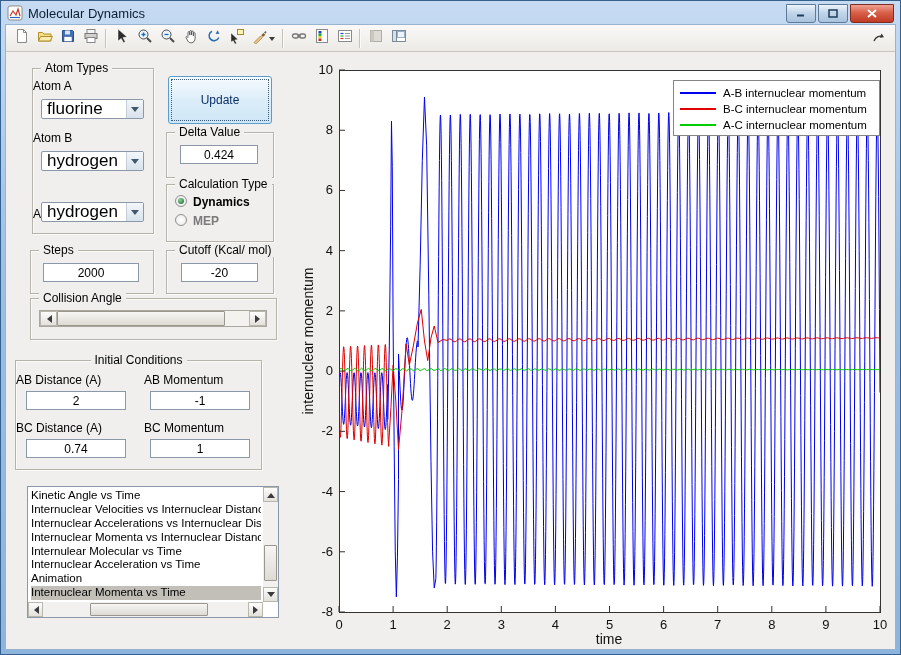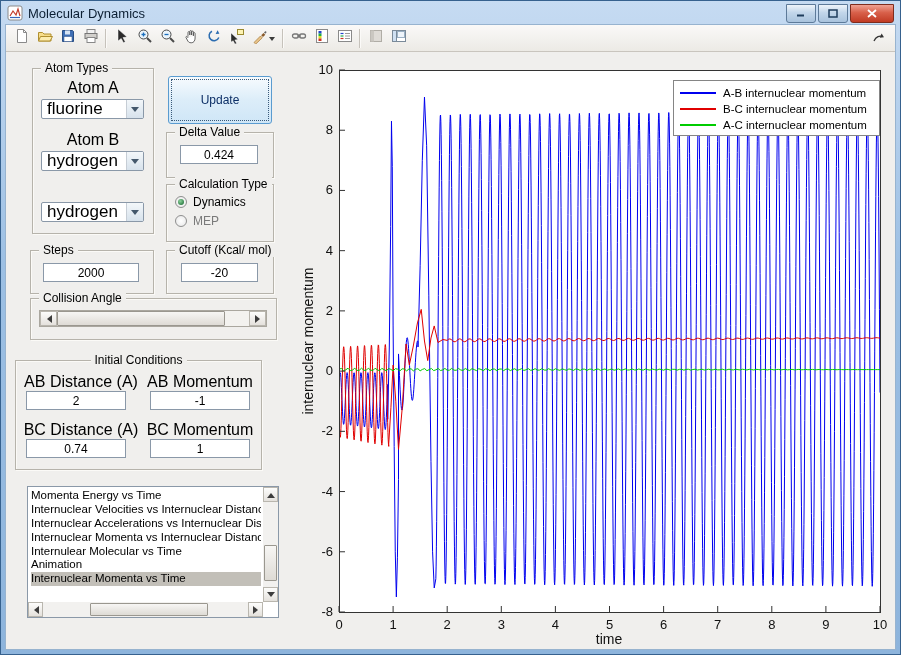--- a/index.html
+++ b/index.html
@@ -18,32 +18,32 @@
   .toolbar{position:absolute;left:0;top:0;right:0;height:26px;background:linear-gradient(#faf9f8,#eceae5);
     border-bottom:1px solid #c9c5be;display:flex;align-items:center;padding-left:4px;}
   .tbtn{width:23px;height:22px;display:flex;align-items:center;justify-content:center;border-radius:2px;}
   .tbtn.wide{width:31px;}
   .tsep{width:0;height:19px;border-left:1px solid #c6c2bb;border-right:1px solid #fbfaf8;margin:0 3px;}
   .caret-dn{width:0;height:0;border:3px solid transparent;border-top:4px solid #3c3c3c;margin:5px 0 0 1px;}
   .overflow{margin-left:auto;margin-right:5px;}
   
   .panel{position:absolute;border:1px solid #b6b3ab;box-shadow:inset 1px 1px 0 #fbfaf7,1px 1px 0 #fbfaf7;}
   .panel-title{position:absolute;top:-8px;left:8px;background:#f0efed;padding:0 4px;font-size:12px;color:#000;white-space:nowrap;}
-  .lbl{position:absolute;font-size:16px;color:#000;text-align:center;white-space:nowrap;}
+  .lbl{position:absolute;font-size:12px;color:#000;white-space:nowrap;}
   .field{position:absolute;border:1px solid #8a98a8;background:#fff;text-align:center;
     font:12px "Liberation Sans","DejaVu Sans",sans-serif;padding:0;box-sizing:border-box;}
   .combo{position:absolute;background:#fff;border:1px solid #8a98a8;border-radius:2px;display:flex;align-items:center;font-size:17px;box-sizing:border-box;}
   .combo-text{flex:1;padding-left:5px;overflow:hidden;white-space:nowrap;}
   .combo-btn{width:16px;align-self:stretch;border-left:1px solid #c6cdd5;background:linear-gradient(#f3f7fa,#d7e2ec);
     display:flex;align-items:center;justify-content:center;}
   .combo-btn::after{content:"";width:0;height:0;border:4px solid transparent;border-top:5px solid #44586c;margin-top:5px;}
   .update-btn{position:absolute;box-sizing:border-box;border:1px solid #5a9bd0;border-radius:3px;
     background:linear-gradient(#f7fbfe,#dcedf9 50%,#cfe6f7);color:#0d2f66;font-size:12px;
     display:flex;align-items:center;justify-content:center;outline:1px dotted #3a5a7a;outline-offset:-4px;}
-  .radio-row{position:absolute;display:flex;align-items:center;}
+  .radio-row{position:absolute;display:flex;font-weight:bold;}
   .radio{width:12px;height:12px;border-radius:50%;border:1px solid #8f8f8f;background:radial-gradient(#fff,#e6e6e6);
     position:relative;display:inline-block;box-sizing:border-box;}
   .radio.checked::after{content:"";position:absolute;left:2px;top:2px;width:6px;height:6px;border-radius:50%;
     background:radial-gradient(circle at 38% 35%,#8cd29a,#2e7d46 75%);}
   .radio-label{font-size:12px;margin-left:6px;}
   
   .slider{position:absolute;background:#f3f2ef;border:1px solid #aaa79f;box-sizing:border-box;}
   .sb-btn{position:absolute;background:linear-gradient(#fdfdfc,#e4e1dc);border:1px solid #b9b6ae;box-sizing:border-box;
     display:flex;align-items:center;justify-content:center;}
   .tri-l{width:0;height:0;border:4px solid transparent;border-right:5px solid #3c3c3c;margin-right:3px;}
@@ -289,25 +289,26 @@
       <input class="field" style="left: 10px; top: 30px; width: 100px; height: 19px;" value="2">
       <input class="field" style="left: 134px; top: 30px; width: 100px; height: 19px;" value="-1">
       <span class="lbl" style="left:0;top:60px;width:130px;">BC Distance (A)</span>
       <span class="lbl" style="left:128px;top:60px;width:112px;">BC Momentum</span>
       <input class="field" style="left: 10px; top: 78px; width: 100px; height: 19px;" value="0.74">
       <input class="field" style="left: 134px; top: 78px; width: 100px; height: 19px;" value="1">
     </div>
 
     <div class="listbox" style="left:21px;top:461px;width:252px;height:132px;">
       <div class="list-items" id="list-items">
-          <div class="list-item">Momenta Energy vs Time</div>
+          <div class="list-item">Kinetic Angle vs Time</div>
           <div class="list-item">Internuclear Velocities vs Internuclear Distance</div>
           <div class="list-item">Internuclear Accelerations vs Internuclear Distance</div>
           <div class="list-item">Internuclear Momenta vs Internuclear Distance</div>
           <div class="list-item">Internulear Molecular vs Time</div>
+          <div class="list-item">Internuclear Acceleration vs Time</div>
           <div class="list-item">Animation</div>
           <div class="list-item selected">Internuclear Momenta vs Time</div>
         </div>
       <div class="vscroll">
         <span class="sb-btn" style="left:0;top:0;width:100%;height:15px;">
             <span class="tri-u"></span>
           </span>
         <span class="thumb" style="left:1px;right:1px;top:58px;height:36px;"></span>
         <span class="sb-btn" style="left:0;bottom:0;width:100%;height:15px;">
             <span class="tri-d"></span>

